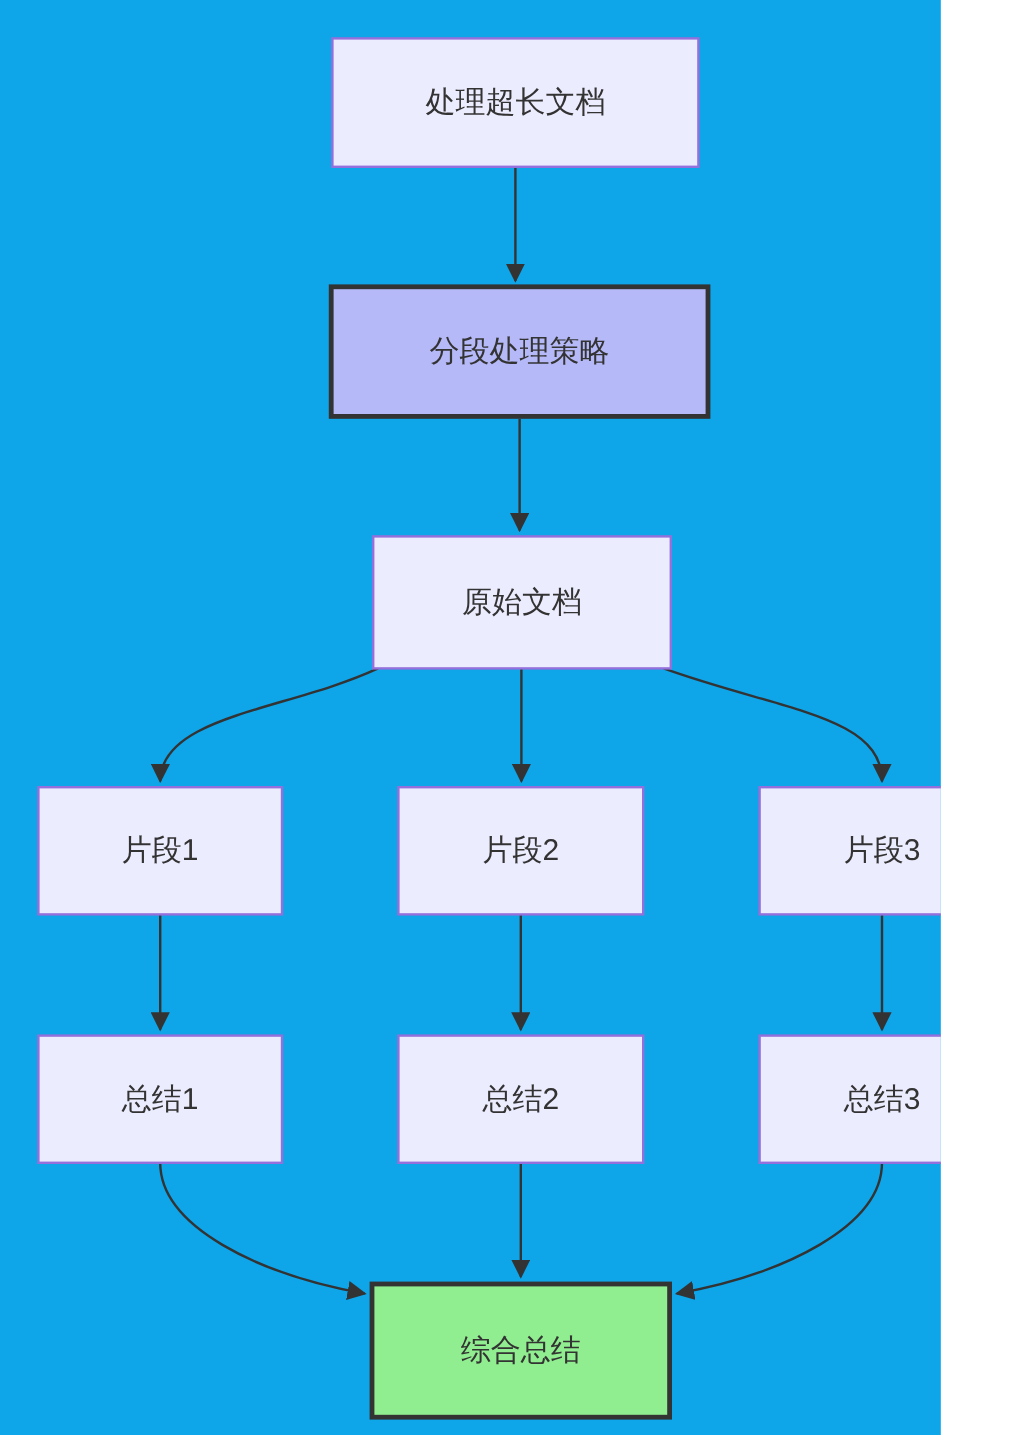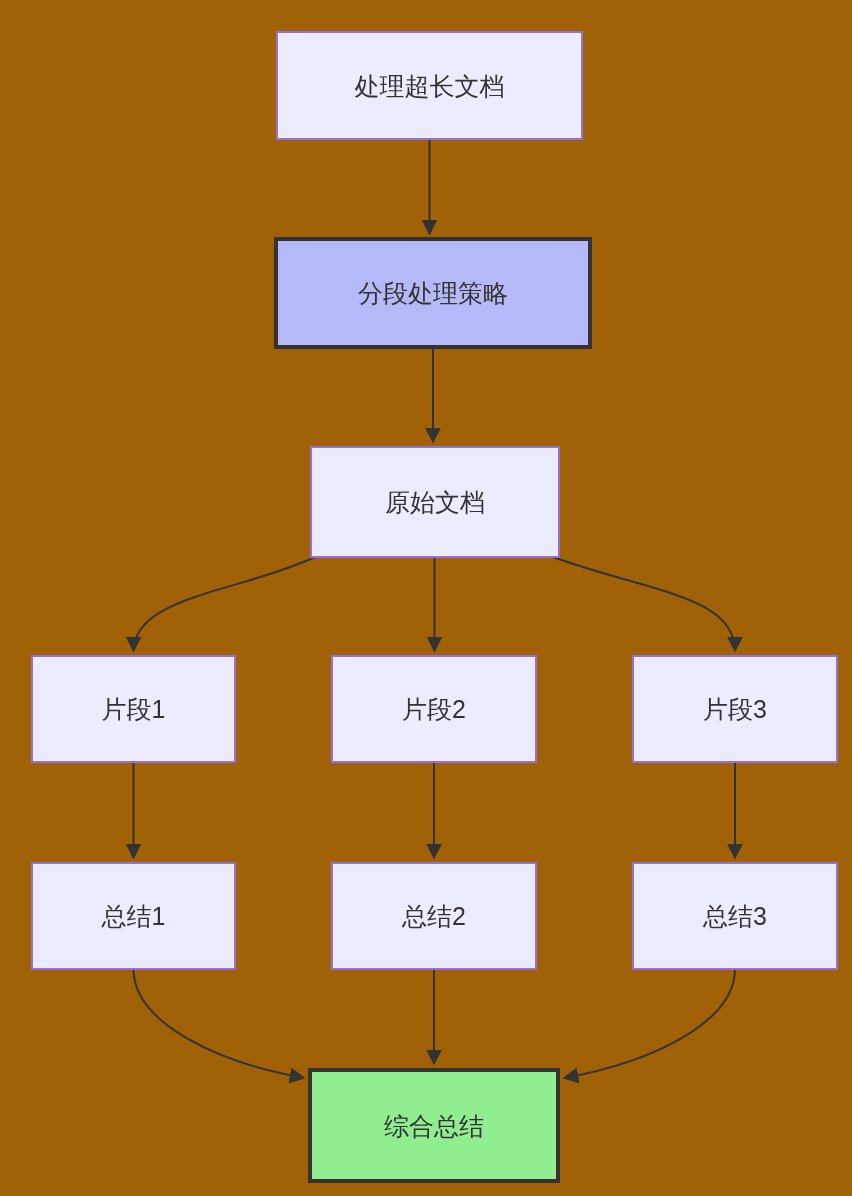--- a/index.html
+++ b/index.html
@@ -1,24 +1,24 @@
 <!DOCTYPE html>
 <html><head>
 <meta charset="utf-8">
 <style>
   html, body {
     margin: 0;
     padding: 0;
     background: #ffffff;
   }
   .page {
-    width: 852px;
+    width: 784px;
     height: 1196px;
     position: relative;
-    background: #a16207;
+    background: #0ea5e9;
     overflow: hidden;
     font-family: "Liberation Sans", "DejaVu Sans", sans-serif;
   }
   svg { display: block; }
   .node rect {
     stroke-width: 2px;
   }
   .node.bold rect {
     stroke-width: 4px;
   }

